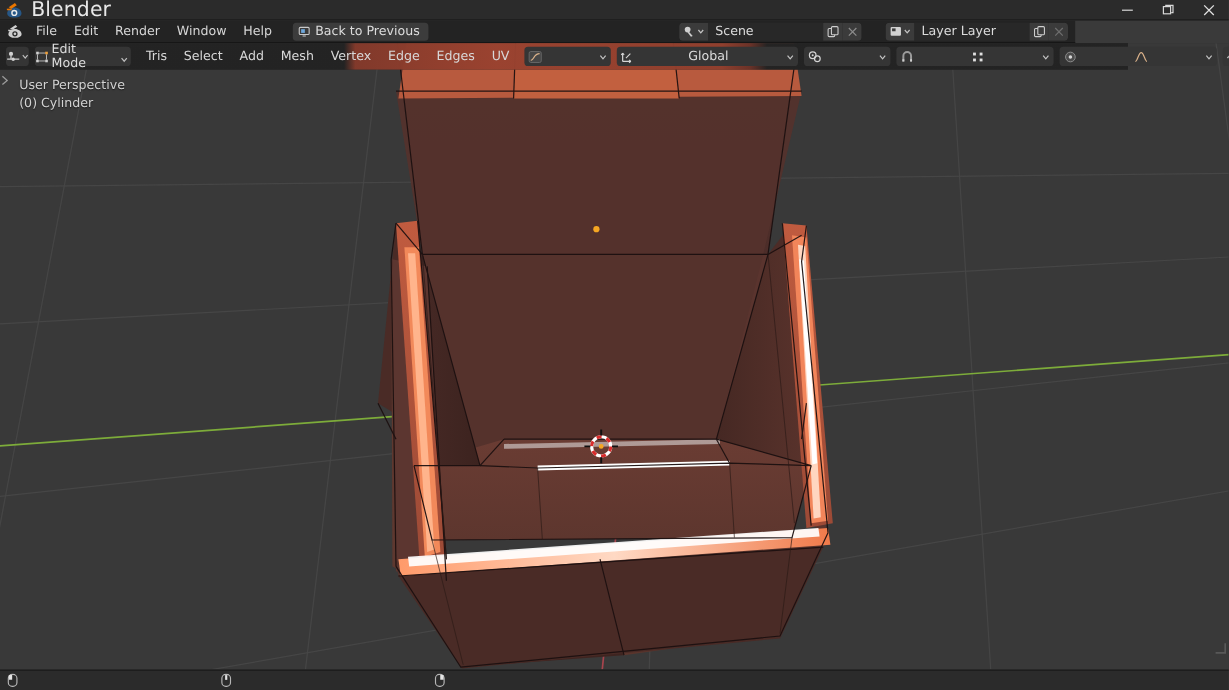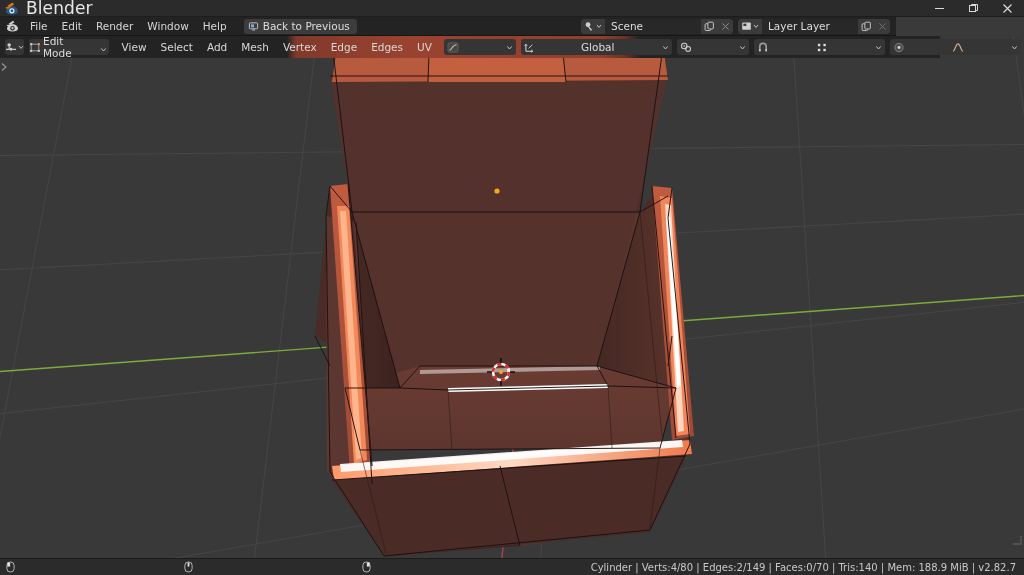--- a/index.html
+++ b/index.html
@@ -35,21 +35,21 @@
   .mb-item{
     font-size:10.5px; color:#d6d6d6; padding:0 7px; height:15px;
     display:flex; align-items:center; border-radius:2px; white-space:nowrap;
   }
   .backprev{
     display:flex; align-items:center; gap:4px;
     background:#3c3c3c; border-radius:3px; height:15px;
     padding:0 7px 0 4px; margin-left:10px;
   }
   .backprev .lbl{ font-size:10.5px; color:#dcdcdc; }
-  .mb-right{ margin-left:auto; display:flex; align-items:center; gap:5px; padding-right:6px;}
+  .mb-right{ margin-left:auto; display:flex; align-items:center; gap:20px; padding-right:6px;}
   .field{
     display:flex; align-items:center; height:15px; border-radius:3px;
     background:#282828; overflow:hidden;
   }
   .field .picker{
     width:24px; height:15px; background:#3b3b3b; display:flex;
     align-items:center; justify-content:center; gap:1px;
     border-radius:3px 0 0 3px;
   }
   .field .fval{
@@ -403,20 +403,24 @@
         <path d="M9,1 L9,9 L1,9" fill="none" stroke="#585858" stroke-width="1.4"></path>
       </svg>
     </div>
   </div>
 
   <div class="collapse-arrow">
     <svg width="8" height="10" viewBox="0 0 8 10">
         <path d="M2,1.5 L6,5 L2,8.5" fill="none" stroke="#9a9a9a" stroke-width="1.1"></path>
       </svg>
   </div>
+  <div class="vp-text">
+    <div>User Perspective</div>
+    <div>(0) Cylinder</div>
+  </div>
 
   <div class="vpheader">
     <div class="vph-bg"></div>
 
     <div class="ed-icon">
       <svg width="12" height="11" viewBox="0 0 13 12">
         <path d="M1,8 L5,8 M8,8 L12,8" stroke="#d0d0d0" stroke-width="1.2"></path>
         <circle cx="6.5" cy="8" r="1.6" fill="#d0d0d0"></circle>
         <circle cx="4.5" cy="3.2" r="1.9" fill="#d0d0d0"></circle>
         <path d="M4.5,5 L4.5,8" stroke="#d0d0d0" stroke-width="1.2"></path>
@@ -461,21 +465,21 @@
         </svg>
       </span>
       <span class="sm">
         <svg width="12" height="12" viewBox="0 0 13 13">
           <rect x="2.2" y="2.2" width="8.6" height="8.6" fill="none" stroke="#c9c9c9" stroke-width="1"></rect>
           <rect x="4.2" y="4.2" width="4.6" height="4.6" fill="#e4e4e4"></rect>
         </svg>
       </span>
     </div>
 
-    <span class="vmenu">View</span>
+    <span class="vmenu">Tris</span>
     <span class="vmenu">Select</span>
     <span class="vmenu">Add</span>
     <span class="vmenu">Mesh</span>
     <span class="vmenu">Vertex</span>
     <span class="vmenu">Edge</span>
     <span class="vmenu">Edges</span>
     <span class="vmenu">UV</span>
 
     <div class="ctrlgrp">
       <span class="ci">
@@ -662,16 +666,15 @@
         <rect x="1" y="1" width="8" height="11" rx="3.6" fill="none" stroke="#b6b6b6" stroke-width="1.1"></rect>
         <rect x="4" y="1.6" width="2" height="4.4" fill="#e4e4e4"></rect>
       </svg>
     </span>
     <span class="sb-mouse" style="left:362px;">
       <svg width="9" height="12" viewBox="0 0 10 13">
         <rect x="1" y="1" width="8" height="11" rx="3.6" fill="none" stroke="#b6b6b6" stroke-width="1.1"></rect>
         <path d="M5.4,1.5 L8.5,1.5 L8.5,6 L5.4,6 Z" fill="#e4e4e4"></path>
       </svg>
     </span>
-    <span class="sb-stats">Cylinder | Verts:4/80 | Edges:2/149 | Faces:0/70 | Tris:140 | Mem: 188.9 MiB | v2.82.7</span>
   </div>
 
 </div>
 
 </body></html>

